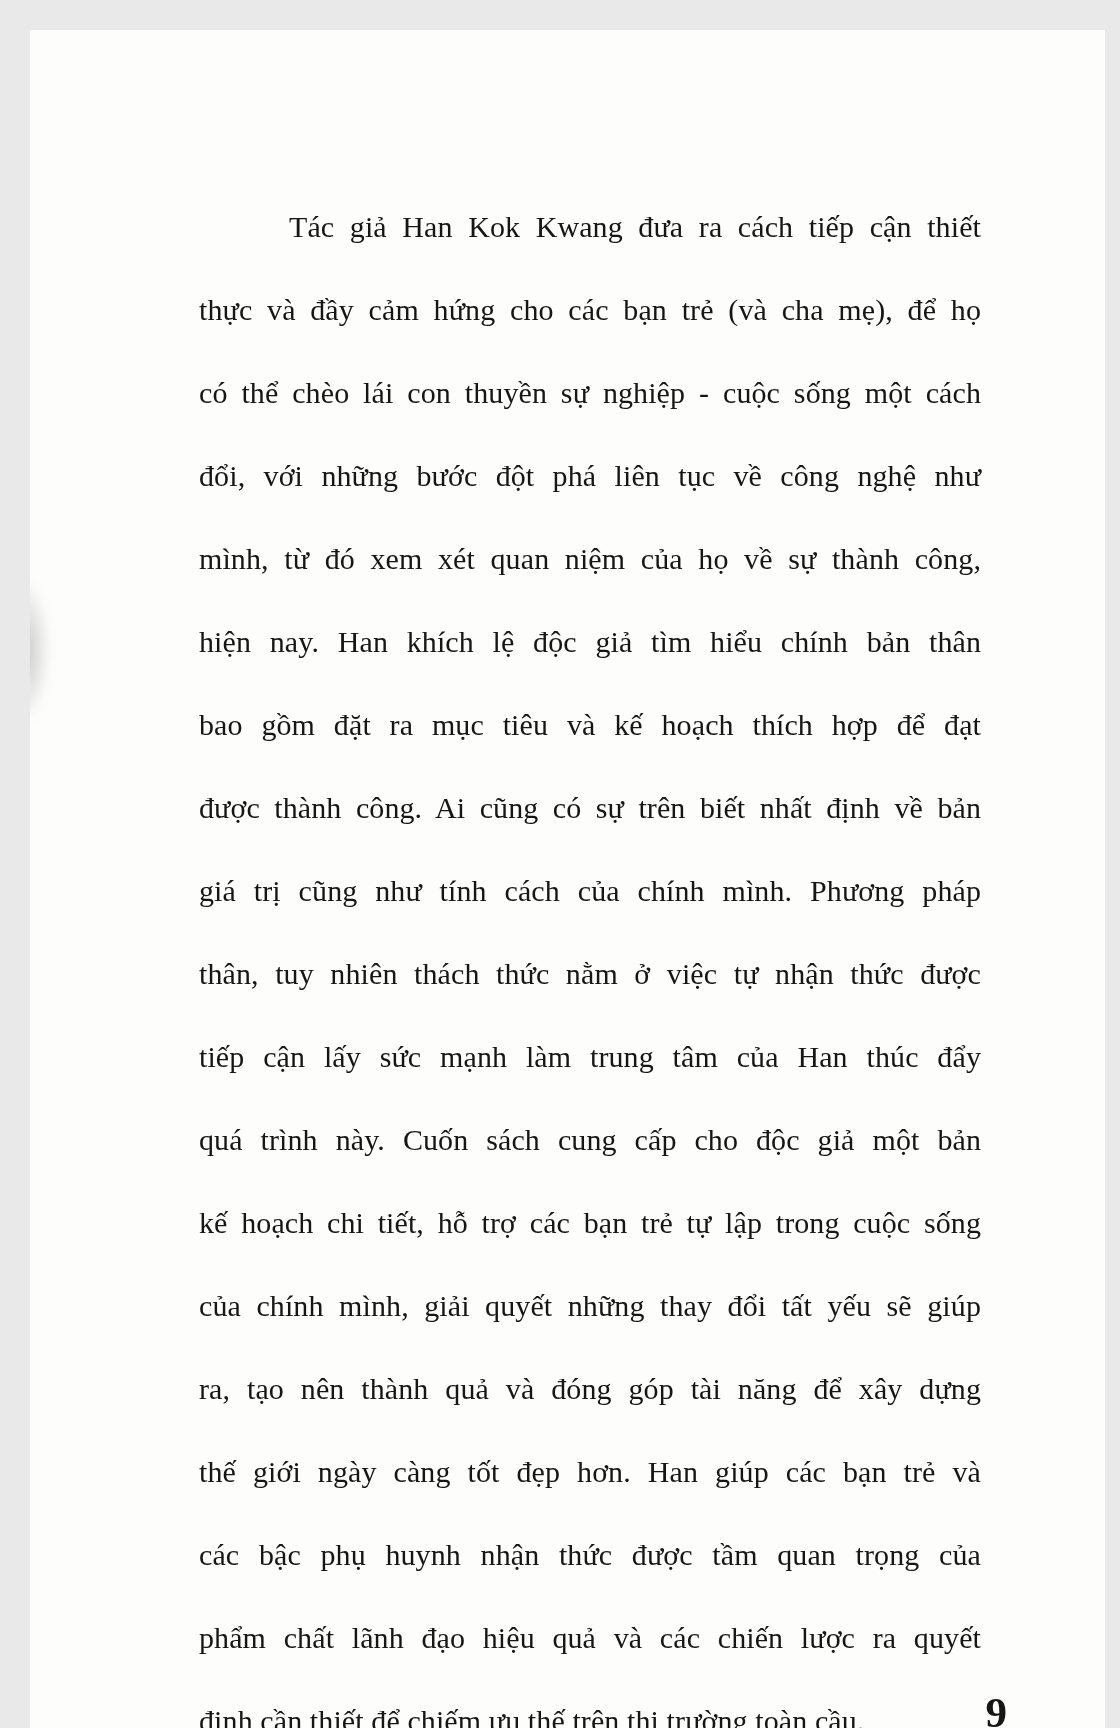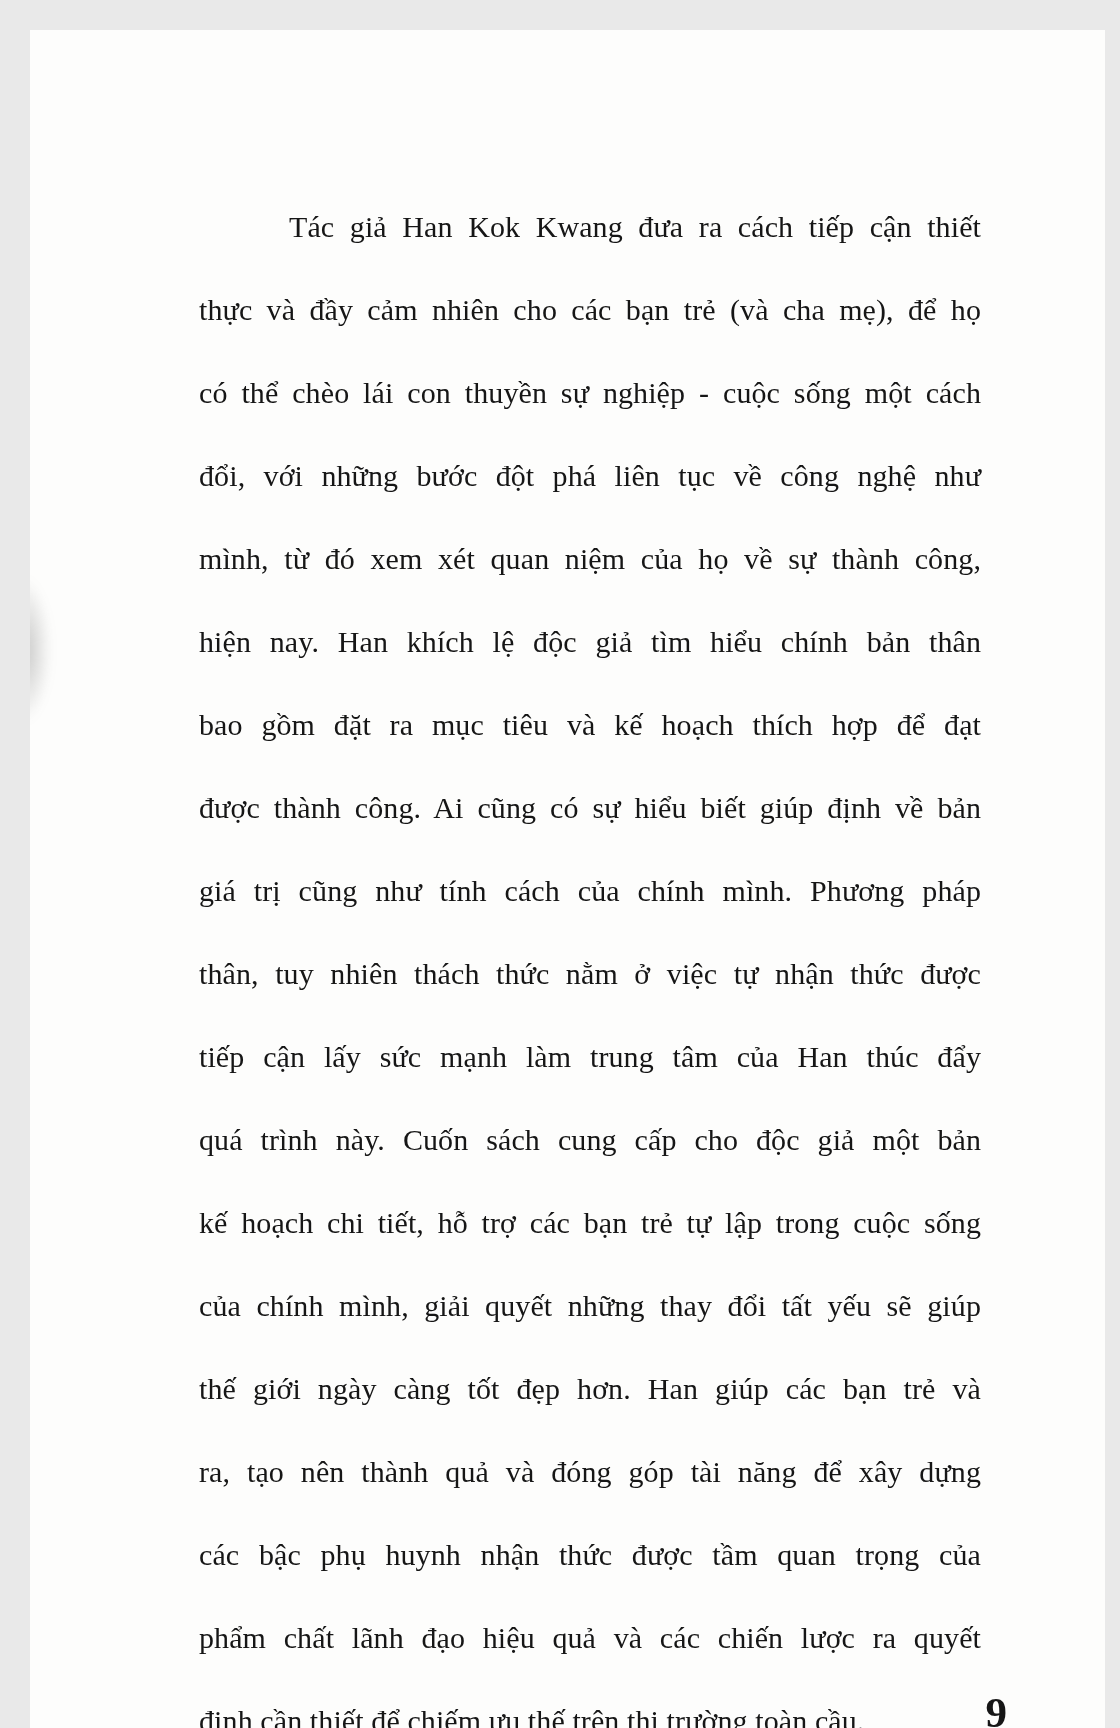--- a/index.html
+++ b/index.html
@@ -70,35 +70,35 @@
 <body>
 
 <div class="page">
 
   <div class="scan-smudge"></div>
 
   <div class="text-block">
 
     <div class="para">
         <div class="line first">Tác giả Han Kok Kwang đưa ra cách tiếp cận thiết</div>
-        <div class="line">thực và đầy cảm nhiên cho các bạn trẻ (và cha mẹ), để họ</div>
+        <div class="line">thực và đầy cảm hứng cho các bạn trẻ (và cha mẹ), để họ</div>
         <div class="line">có thể chèo lái con thuyền sự nghiệp - cuộc sống một cách</div>
         <div class="line">đổi, với những bước đột phá liên tục về công nghệ như</div>
         <div class="line">mình, từ đó xem xét quan niệm của họ về sự thành công,</div>
         <div class="line">hiện nay. Han khích lệ độc giả tìm hiểu chính bản thân</div>
         <div class="line">bao gồm đặt ra mục tiêu và kế hoạch thích hợp để đạt</div>
-        <div class="line">được thành công. Ai cũng có sự hiểu biết giúp định về bản</div>
+        <div class="line">được thành công. Ai cũng có sự trên biết nhất định về bản</div>
         <div class="line">giá trị cũng như tính cách của chính mình. Phương pháp</div>
         <div class="line">thân, tuy nhiên thách thức nằm ở việc tự nhận thức được</div>
         <div class="line">tiếp cận lấy sức mạnh làm trung tâm của Han thúc đẩy</div>
         <div class="line">quá trình này. Cuốn sách cung cấp cho độc giả một bản</div>
         <div class="line">kế hoạch chi tiết, hỗ trợ các bạn trẻ tự lập trong cuộc sống</div>
         <div class="line">của chính mình, giải quyết những thay đổi tất yếu sẽ giúp</div>
+        <div class="line">ra, tạo nên thành quả và đóng góp tài năng để xây dựng</div>
         <div class="line">thế giới ngày càng tốt đẹp hơn. Han giúp các bạn trẻ và</div>
-        <div class="line">ra, tạo nên thành quả và đóng góp tài năng để xây dựng</div>
         <div class="line">các bậc phụ huynh nhận thức được tầm quan trọng của</div>
         <div class="line">phẩm chất lãnh đạo hiệu quả và các chiến lược ra quyết</div>
         <div class="line last">định cần thiết để chiếm ưu thế trên thị trường toàn cầu.</div>
       </div>
 
     <div class="attribution">— Edward Anthony Colozzi, Tiến sĩ giáo dục</div>
 
 
   </div>
 

